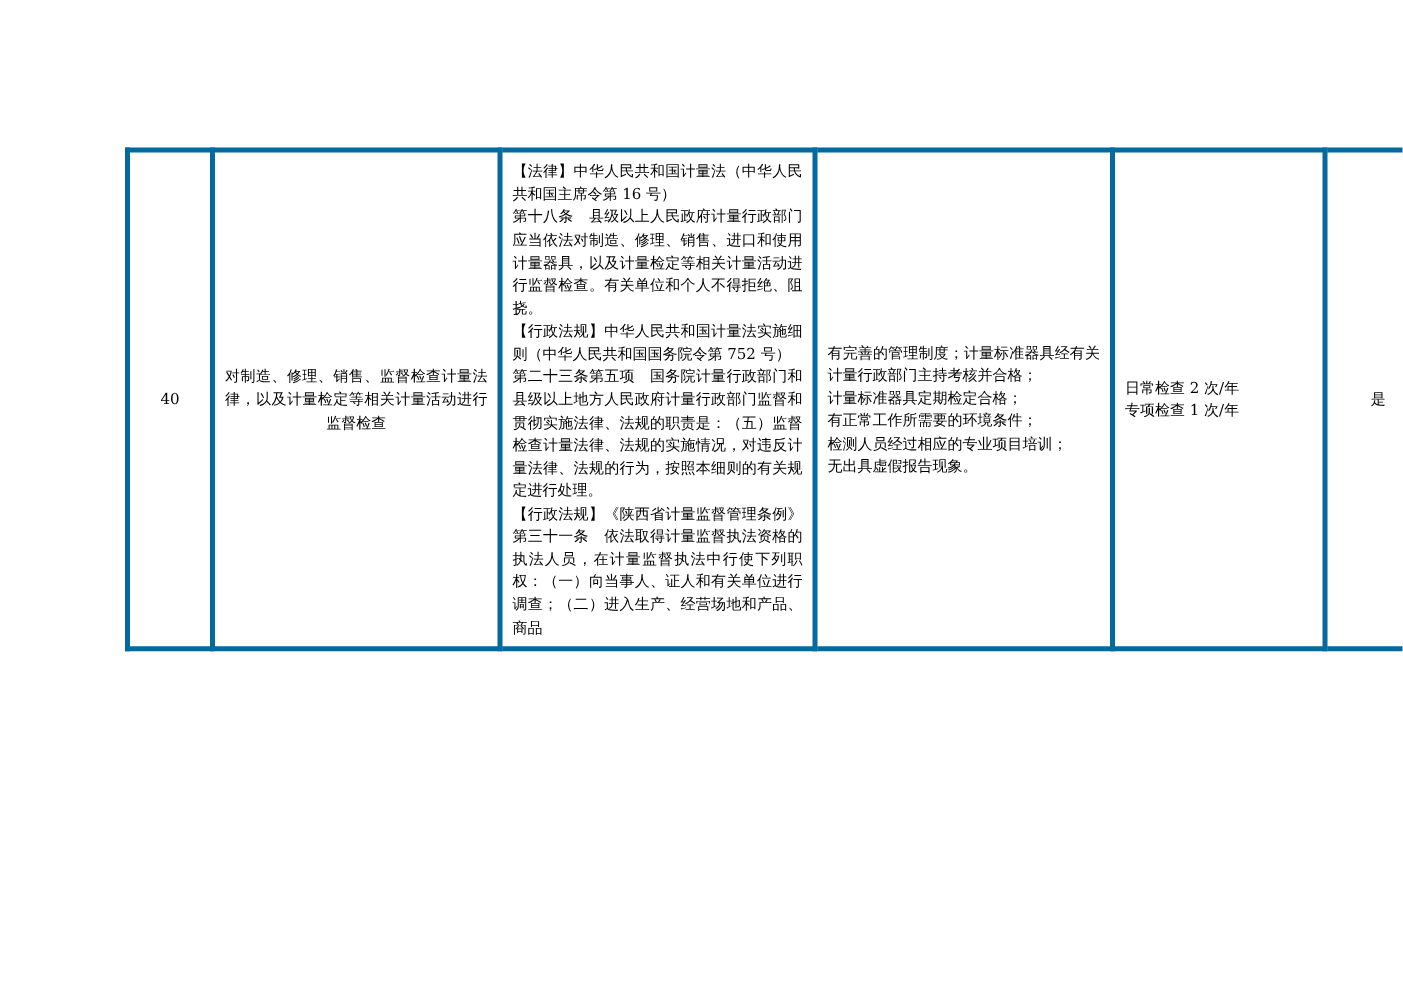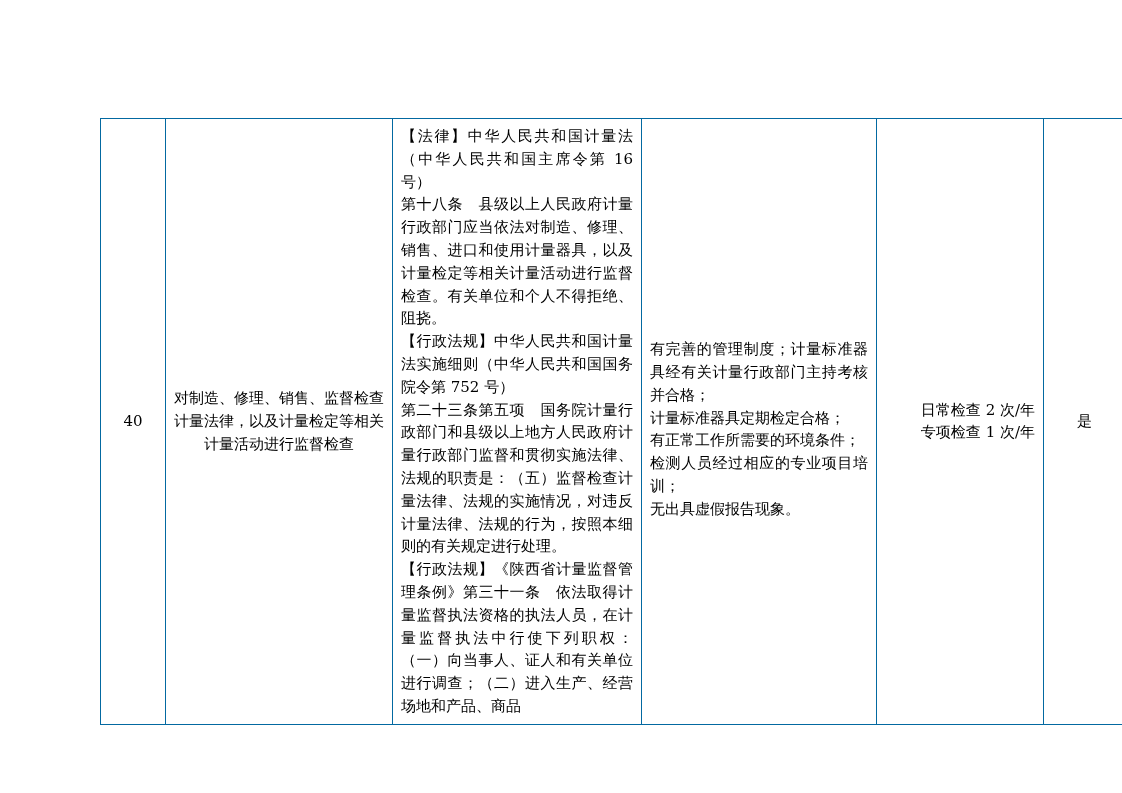--- a/index.html
+++ b/index.html
@@ -22,24 +22,24 @@
   }
   .doc-table {
     position: absolute;
     left: 100px;
     top: 118px;
     width: 923px;
     border-collapse: collapse;
     table-layout: fixed;
   }
   .doc-table td {
-    border: 1px solid #0369a1;
+    border: 4px solid #0369a1;
     vertical-align: middle;
     padding: 6px 8px;
-    font-size: 15px;
+    font-size: 12px;
     line-height: 1.52;
     font-family: "DejaVu Serif", "Liberation Serif", serif;
   }
   .col-no    { width: 48px;  text-align: center; }
   .col-item  { width: 210px; text-align: center; }
   .col-basis { width: 232px; text-align: left; }
   .col-cond  { width: 218px; text-align: left; }
   .col-freq  { width: 150px; text-align: center; }
   .col-pub   { width: 65px;  text-align: center; }
 
@@ -56,21 +56,21 @@
   .col-basis .cell-text {
     text-align: justify;
     text-align-last: left;
   }
   .col-cond .cell-text {
     text-align: justify;
     text-align-last: left;
     margin-top: 16px;
   }
   .col-freq .cell-text {
-    text-align: right;
+    text-align: left;
   }
   .col-no .cell-text, .col-pub .cell-text {
     text-align: center;
   }
 </style>
 </head>
 <body>
 
 <div class="page">
   <table class="doc-table">

